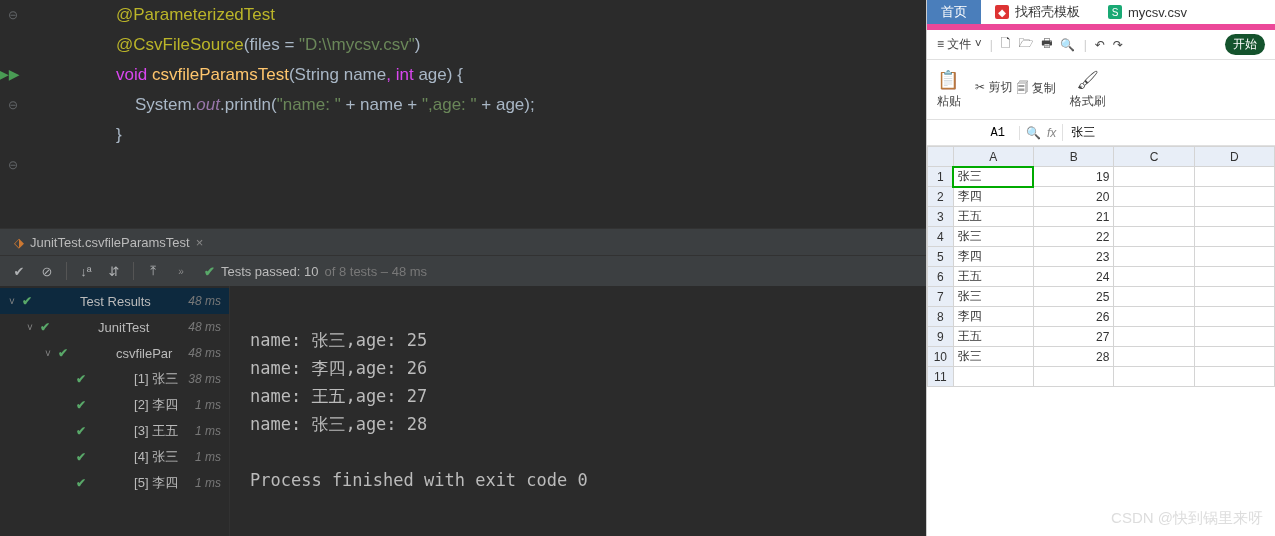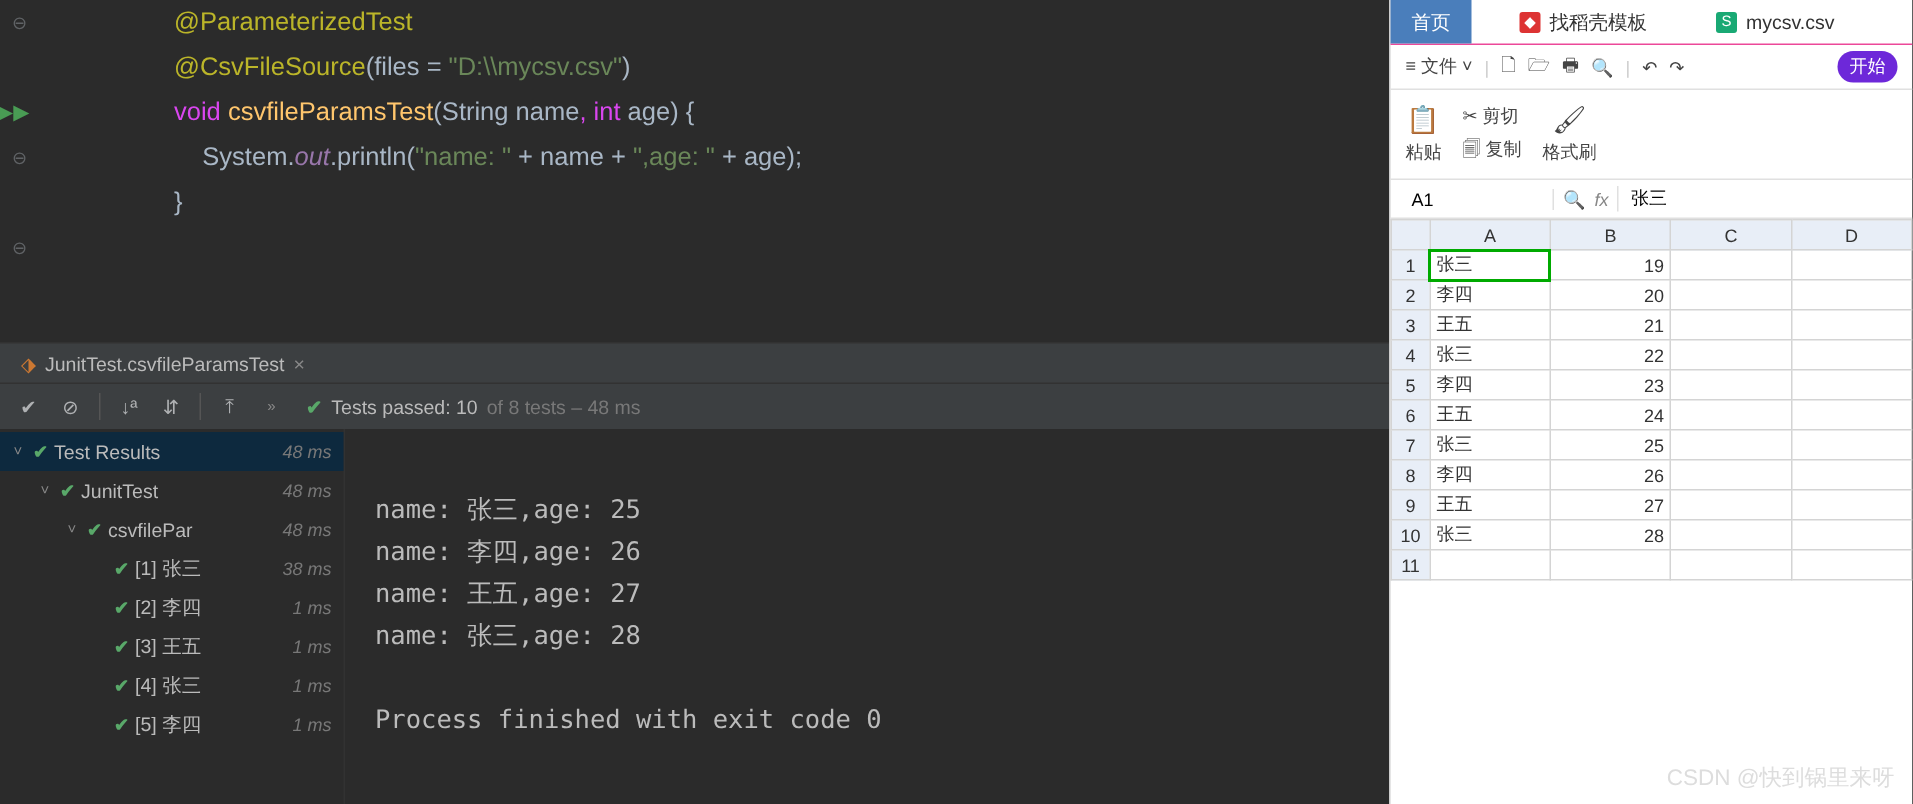--- a/index.html
+++ b/index.html
@@ -34,40 +34,40 @@
 .tool-status .tick { color: #59a869; font-weight: bold; }
 .tool-status .passed { color: #bbbbbb; }
 
 
 .results { flex: 1; display: flex; background: #2b2b2b; }
 .tree { width: 230px; border-right: 1px solid #323232; padding-top: 2px; }
 .tree-row { display: flex; align-items: center; height: 26px; font-size: 13px; color: #bbb; padding-left: 6px; }
 .tree-row.sel { background: #0d293e; }
 .tree-row .chev { width: 12px; color: #888; font-size: 10px; text-align: center; }
 .tree-row .tick { color: #59a869; margin: 0 4px; font-weight: bold; font-size: 12px;}
-.tree-row .label { flex: 1; white-space: nowrap; overflow: hidden; }
+.tree-row .label { flex: 1; white-space: nowrap; overflow: hidden; margin-left: 44px; }
 .tree-row .time { color: #787878; margin-right: 8px; font-size: 12px; font-style: italic; }
 .console { flex: 1; padding: 14px 20px; font-family: "Consolas", monospace; font-size: 17px; line-height: 28px; color: #bbbbbb; margin-top: 26px; }
 
 
-.ss-tabs { height: 30px; display: flex; border-bottom: 1px solid #ec4899; font-size: 13px; gap: 18px; }
+.ss-tabs { height: 30px; display: flex; border-bottom: 6px solid #ec4899; font-size: 13px; }
 .ss-tab { padding: 0 14px; display: flex; align-items: center; gap: 6px; color: #333; }
 .ss-tab.active { background: #4a7ebb; color: #fff; }
 .ss-tab .ticon { width:14px; height:14px; display:inline-flex; align-items:center; justify-content:center; border-radius:2px; font-size:10px; color:#fff;}
 .ss-toolbar { height: 30px; display: flex; align-items: center; gap: 8px; padding: 0 10px; border-bottom: 1px solid #e0e0e0; font-size: 12px; color: #444; }
 .ss-toolbar .sep { color: #ccc; }
-.start-btn { background:#6d28d9; color:#fff; border-radius:12px; padding:2px 8px; font-size:12px;}
+.start-btn { background:#14532d; color:#fff; border-radius:12px; padding:2px 8px; font-size:12px;}
 .ss-tools2 { height: 60px; border-bottom: 1px solid #e0e0e0; display: flex; align-items: center; padding: 0 10px; gap: 14px; font-size: 12px; color: #444; }
 .tool-group { display:flex; flex-direction:column; align-items:center; gap:2px;}
 .tool-icon { font-size:18px; color:#444;}
 .fontbox { display:flex; flex-direction:column; gap:6px;}
 .fontname { border:1px solid #ccc; padding:2px 8px; font-size:12px; min-width:80px;}
 .fontfmt { display:flex; gap:8px; font-size:14px; color:#444;}
 .ss-cellref { height: 26px; display: flex; align-items: center; border-bottom: 1px solid #e0e0e0; font-size: 12px; }
-.ss-cellref .ref { width: 109px; padding: 0 14px; border-right: 1px solid #e0e0e0; text-align:left;}
+.ss-cellref .ref { width: 93px; padding: 0 14px; border-right: 1px solid #e0e0e0; text-align:right;font-family:Liberation Mono, monospace;}
 .ss-cellref .fx { padding: 0 6px; color:#888; display:flex; align-items:center; gap:6px;}
 .ss-cellref .val { padding: 0 8px; border-left:1px solid #e0e0e0;}
 .ss-grid { flex: 1; position: relative; font-size: 12px; color: #333; }
 .ss-grid table { border-collapse: collapse; width: 100%; }
 .ss-grid th, .ss-grid td { border: 1px solid #d4d4d4; height: 20px; padding: 0 4px; }
 .ss-grid th { background: #e8eef7; font-weight: normal; text-align: center; }
 .ss-grid th.corner { width: 22px; }
 .ss-grid th.rowh { width: 22px; background:#e8eef7; }
 .ss-grid td.b { text-align: right; padding-left: 24px; }
 .ss-grid td.sel { outline: 2px solid #0a0; outline-offset:-1px; position:relative;}
@@ -198,21 +198,21 @@
     <span>↶</span>
     <span>↷</span>
     <span style="flex:1"></span>
     <span class="start-btn">开始</span>
   </div>
   <div class="ss-tools2">
     <div class="tool-group">
       <span class="tool-icon">📋</span>
       <span>粘贴</span>
     </div>
-    <div style="display:flex;flex-direction:column;gap:4px;font-size:12px;">
+    <div style="display:flex;flex-direction:row;gap:4px;font-size:12px;">
       <span>✂ <span>剪切</span></span>
       <span>🗐 <span>复制</span></span>
     </div>
     <div class="tool-group">
       <span class="tool-icon">🖌</span>
       <span>格式刷</span>
     </div>
   </div>
   <div class="ss-cellref">
     <div class="ref">A1</div>

